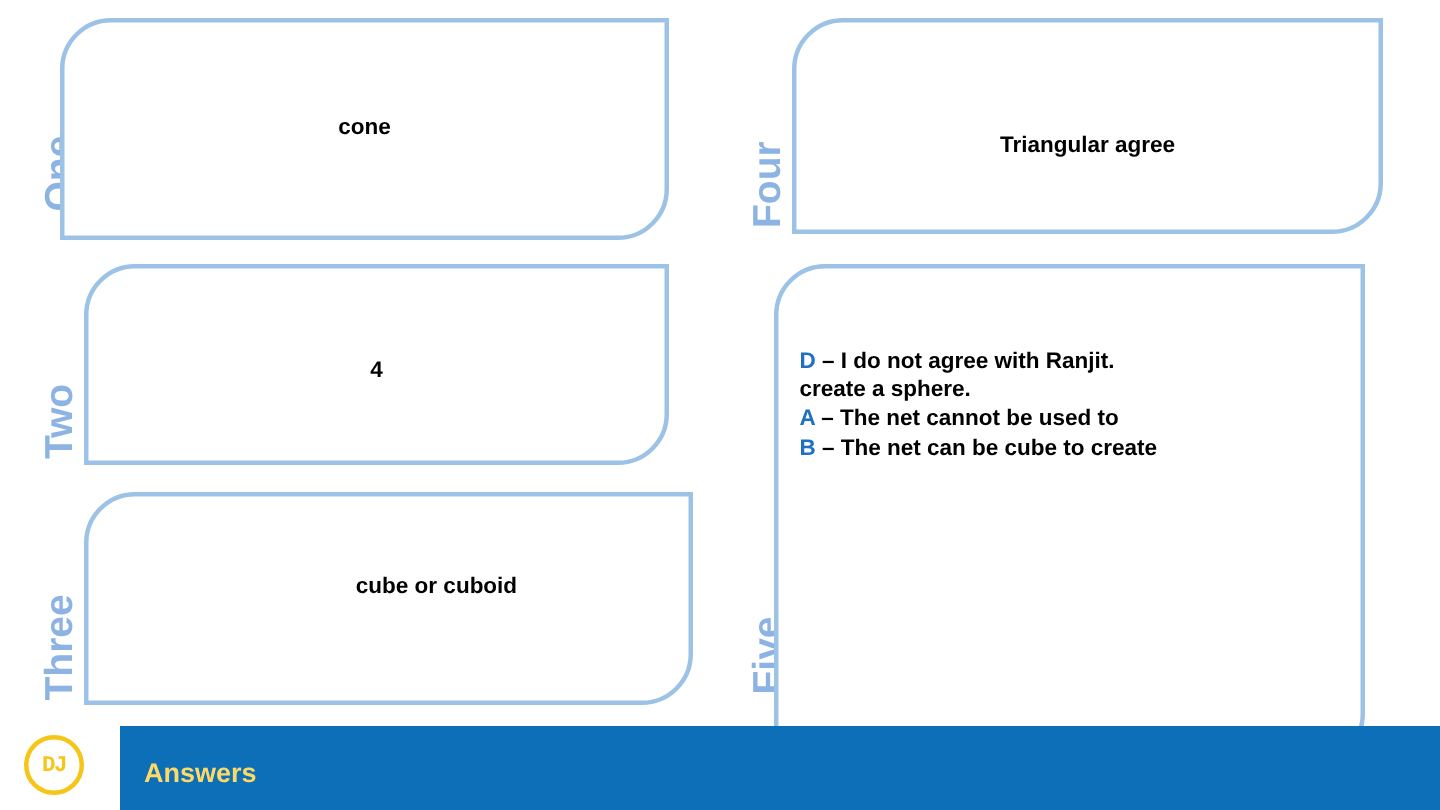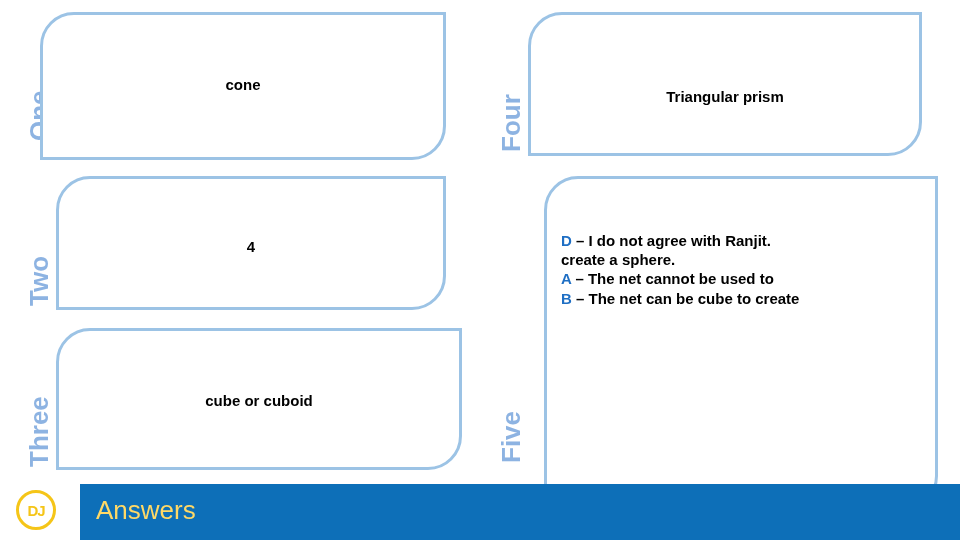--- a/index.html
+++ b/index.html
@@ -97,28 +97,28 @@
     left: 0; top: 0;
     width: 100%;
     height: 100%;
     display: flex;
     align-items: center;
     justify-content: center;
     font-size: 15px;
     font-weight: bold;
     color: #f5c518;
     letter-spacing: -1px;
-    font-family: Liberation Sans, sans-serif;
+    font-family: Liberation Mono, monospace;
   }
   .bottom-title {
     position: absolute;
     left: 96px;
     bottom: 14px;
-    font-size: 26px;
-    font-weight: normal;
+    font-size: 18px;
+    font-weight: bold;
     color: #ffd966;
   }
 </style>
 </head>
 <body>
 
 <div class="slide">
 
   <div class="vlabel" style="left:26px; top:68px; height:96px; width:34px;">One</div>
 
@@ -128,32 +128,32 @@
 
   <div class="vlabel" style="left:26px; top:238px; height:86px; width:34px;">Two</div>
 
   <div class="box tl" style="left:56px; top:176px; width:390px; height:134px;">
     <div class="box-text center" style="top:58px; left:0;">4</div>
   </div>
 
   <div class="vlabel" style="left:26px; top:378px; height:108px; width:34px;">Three</div>
 
   <div class="box tl" style="left:56px; top:328px; width:406px; height:142px;">
-    <div class="box-text center" style="top:60px; left:0;">cube or cuboid</div>
+    <div class="box-text center" style="top:50px; left:0;padding-left:32px;">cube or cuboid</div>
   </div>
 
   <div class="vlabel" style="left:498px; top:78px; height:90px; width:34px;">Four</div>
 
   <div class="box tl" style="left:528px; top:12px; width:394px; height:144px;">
-    <div class="box-text center" style="top:72px; left:0;">Triangular prism</div>
+    <div class="box-text center" style="top:72px; left:0;">Triangular agree</div>
   </div>
 
   <div class="vlabel" style="left:498px; top:398px; height:78px; width:34px;">Five</div>
 
-  <div class="box tl" style="left:544px; top:176px; width:394px; height:334px;">
+  <div class="box tl" style="left:516px; top:176px; width:394px; height:334px;">
     <div class="box-text" style="top:52px; left:14px; width:360px; text-align:left;">
       <span class="ans-line">
         <span class="blue-letter">D</span><span> – I do not agree with Ranjit.</span>
       </span>
       <span class="ans-line">create a sphere.</span>
       <span class="ans-line">
         <span class="blue-letter">A</span><span> – The net cannot be used to</span>
       </span>
       <span class="ans-line">
         <span class="blue-letter">B</span><span> – The net can be cube to create</span>

